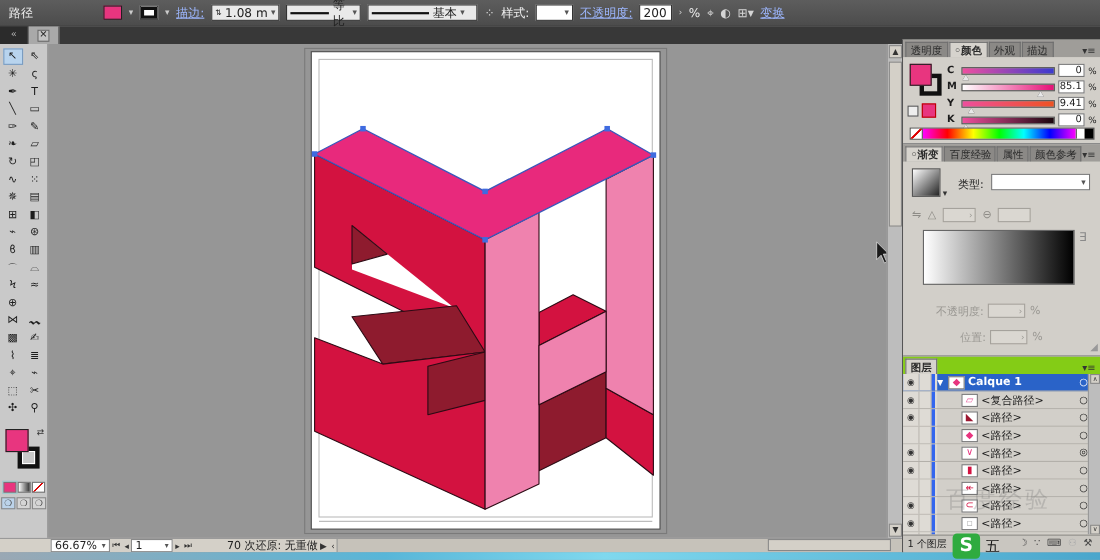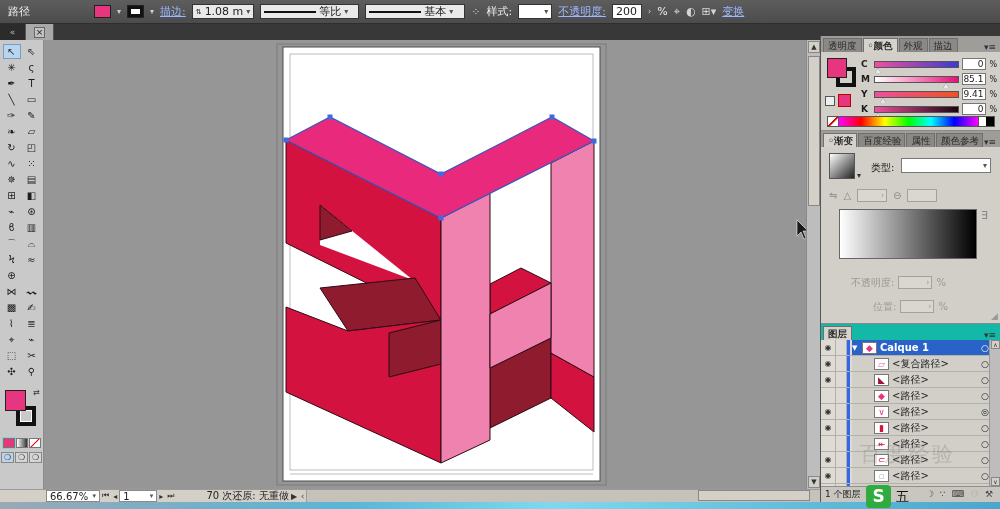--- a/index.html
+++ b/index.html
@@ -121,21 +121,21 @@
     font-size:8px; display:flex; align-items:center; justify-content:flex-end; padding-right:2px; }
   #grad-preview { position:absolute; left:18px; top:62px; width:138px; height:50px; border:1px solid #666;
     background:linear-gradient(90deg,#fff,#000); }
   #grad-anno { position:absolute; left:160px; top:62px; color:#8a8a8a; font-size:11px; }
   .dis-row { position:absolute; left:30px; width:140px; height:15px; display:flex; align-items:center; gap:4px; color:#9a9893; }
   .dis-box { width:34px; height:13px; background:#dad7d1; border:1px solid #a5a29c; color:#9a9893;
     font-size:8px; display:flex; align-items:center; justify-content:flex-end; padding-right:2px; }
   #grad-grip { position:absolute; right:2px; bottom:2px; color:#999; font-size:9px; }
 
   
-  #layers-header { height:16px; background:#14b8a6; display:flex; align-items:flex-end; padding:2px 2px 0 2px; }
+  #layers-header { height:16px; background:#84cc16; display:flex; align-items:flex-end; padding:2px 2px 0 2px; }
   #layers-rows { height:146px; background:#d2cfc9; overflow:hidden; position:relative; }
   .lrow { height:16px; display:flex; align-items:center; border-bottom:1px solid #b3b0aa; background:#d2cfc9; }
   .lrow.selected { background:#2a63c8; color:#fff; font-weight:bold; }
   .eye-box { width:15px; height:15px; border-right:1px solid #b3b0aa; text-align:center; font-size:8px;
     line-height:15px; color:#333; background:#dedbd5; flex:none; }
   .lock-box { width:11px; height:15px; border-right:1px solid #b3b0aa; background:#dedbd5; flex:none; }
   .lbar { width:5px; height:15px; background:linear-gradient(90deg,#3366ee 60%,#dedbd5 60%); flex:none; }
   .lrow .indent { width:12px; flex:none; }
   .l-expand { width:10px; font-size:7px; flex:none; }
   .l-thumb { width:15px; height:12px; background:#fff; border:1px solid #777; font-size:9px; line-height:11px;
@@ -167,21 +167,21 @@
     <span class="swatchbox"></span>
     <span class="dd-arrow">▾</span>
     <span class="swatchbox stroke"></span>
     <span class="dd-arrow">▾</span>
     <span class="tb-link">描边:</span>
     <span class="tb-field">
       <span style="font-size:7px">⇅</span>
       <span>1.08 m</span>
       <span class="dd-arrow" style="color:#555">▾</span>
     </span>
-    <span class="tb-field" style="width:99px">
+    <span class="tb-field" style="width:68px">
       <span class="linepreview"></span>
       <span>等比</span>
       <span class="dd-arrow" style="color:#555">▾</span>
     </span>
     <span class="tb-field" style="width:100px">
       <span class="linepreview"></span>
       <span>基本</span>
       <span class="dd-arrow" style="color:#555">▾</span>
     </span>
     <span class="tb-ico">⁘</span>

